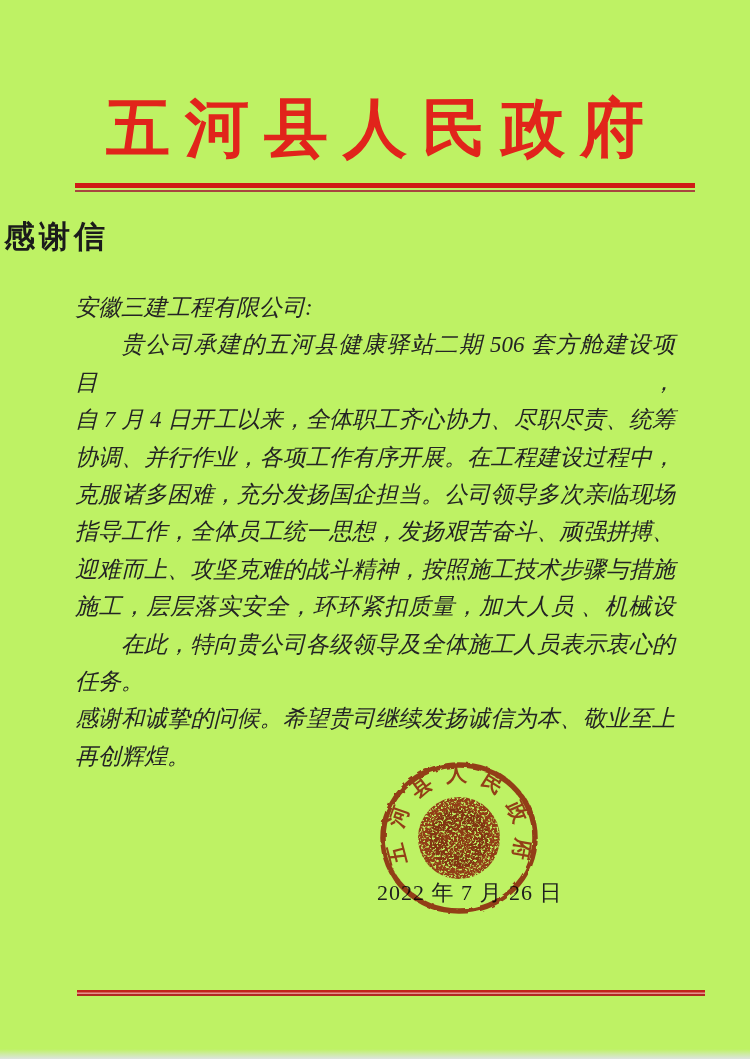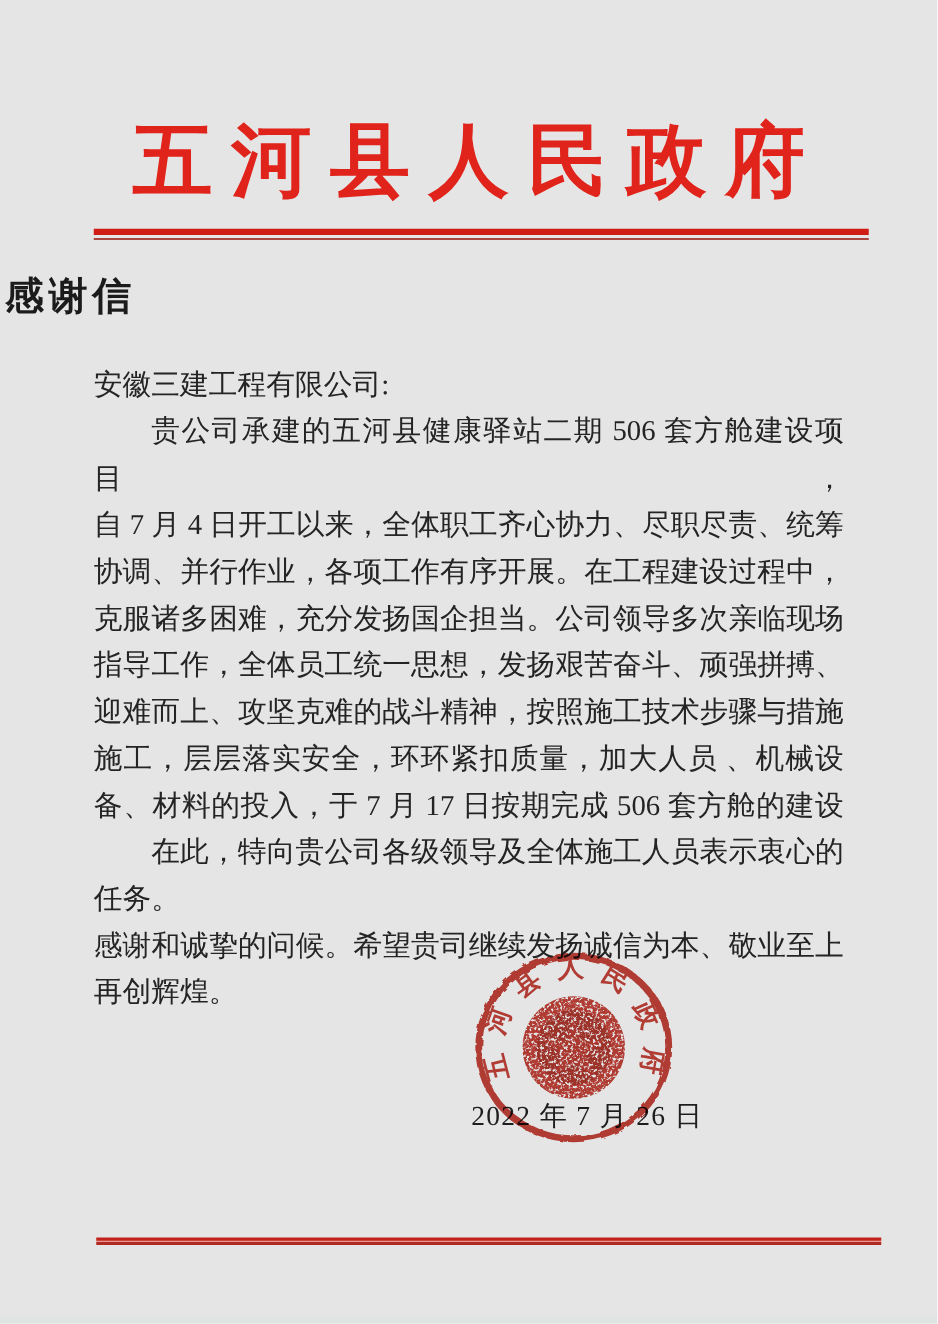--- a/index.html
+++ b/index.html
@@ -3,21 +3,21 @@
 <meta charset="utf-8">
 <style>
   html, body { margin: 0; padding: 0; }
   body { background: #ffffff; }
 
   .page {
     position: relative;
     width: 750px;
     height: 1059px;
     margin: 0 auto;
-    background: #e5e5e5;
+    background: #bef264;
     overflow: hidden;
     font-family: "Liberation Serif", serif;
   }
 
   
   .agency-header {
     position: absolute;
     top: 84px;
     left: 0;
     width: 750px;
@@ -65,20 +65,21 @@
     left: 75px;
     width: 600px;
     color: #242424;
   }
   .line {
     font-size: 23px;
     line-height: 37.4px;
     text-align: justify;
     text-align-last: justify;
     white-space: normal;
+    font-style: italic;
   }
   .line.indent { text-indent: 2em; }
   .line.para-end { text-align-last: left; }
 
   .letter-date {
     position: absolute;
     top: 878px;
     left: 377px;
     font-size: 22px;
     letter-spacing: 1px;
@@ -142,21 +143,20 @@
       <div class="line">协调、并行作业，各项工作有序开展。在工程建设过程中，</div>
 
       <div class="line">克服诸多困难，充分发扬国企担当。公司领导多次亲临现场</div>
 
       <div class="line">指导工作，全体员工统一思想，发扬艰苦奋斗、顽强拼搏、</div>
 
       <div class="line">迎难而上、攻坚克难的战斗精神，按照施工技术步骤与措施</div>
 
       <div class="line">施工，层层落实安全，环环紧扣质量，加大人员 、机械设</div>
 
-      <div class="line">备、材料的投入，于 7 月 17 日按期完成 506 套方舱的建设</div>
 
       <div class="line indent">在此，特向贵公司各级领导及全体施工人员表示衷心的</div>
 
       <div class="line para-end">任务。</div>
 
       <div class="line">感谢和诚挚的问候。希望贵司继续发扬诚信为本、敬业至上</div>
 
 
       <div class="line para-end">再创辉煌。</div>
     </div>

